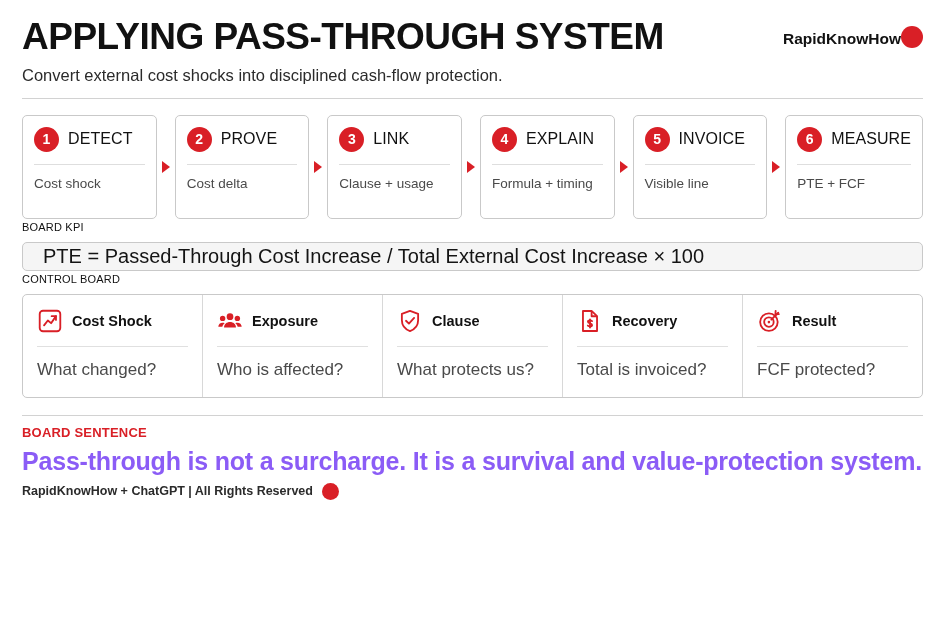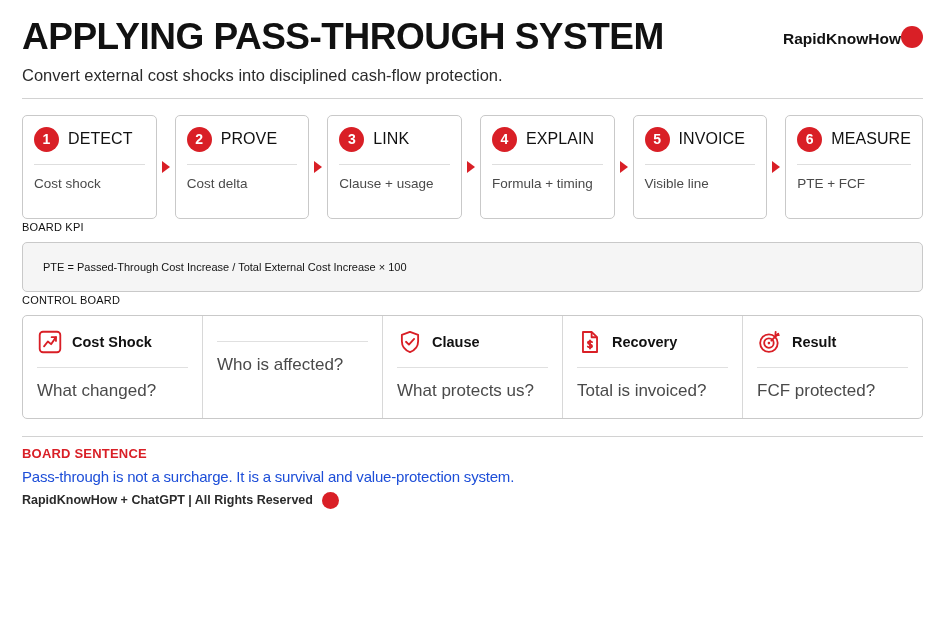--- a/index.html
+++ b/index.html
@@ -129,22 +129,22 @@
     letter-spacing: 0.2px;
     color: #111111;
   }
 
   
   .kpi-box {
     margin-top: 9px;
     border: 1.5px solid #c9c9c9;
     border-radius: 5px;
     background: #f5f5f5;
-    padding: 18px 20px;
-    font-size: 11px;
+    padding: 2px 20px;
+    font-size: 20px;
     color: #141414;
   }
 
   
   .control-board {
     margin-top: 9px;
     display: flex;
     border: 1.5px solid #c9c9c9;
     border-radius: 5px;
     overflow: hidden;
@@ -193,23 +193,23 @@
   }
   .board-sentence-label {
     margin-top: 9px;
     font-size: 13px;
     font-weight: bold;
     color: #d91f26;
     letter-spacing: 0.2px;
   }
   .board-sentence {
     margin-top: 7px;
-    font-size: 15px;
-    font-weight: normal;
-    color: #1d4ed8;
+    font-size: 25px;
+    font-weight: bold;
+    color: #8b5cf6;
     letter-spacing: -0.2px;
   }
   .credit {
     margin-top: 7px;
     display: flex;
     align-items: center;
     justify-content: flex-start;
     gap: 9px;
   }
   .credit-text {
@@ -327,20 +327,33 @@
             <polyline points="13.5,7.5 17.5,7.5 17.5,11" stroke-linecap="round" stroke-linejoin="round"></polyline>
           </svg>
         </span>
         <span class="cb-title">Cost Shock</span>
       </div>
       <div class="cb-line"></div>
       <div class="cb-sub">What changed?</div>
     </div>
 
     <div class="cb-cell">
+      <div class="cb-head">
+        <span class="cb-icon">
+          <svg width="26" height="26" viewBox="0 0 24 24" fill="#d91f26">
+            <circle cx="12" cy="8" r="3.1"></circle>
+            <circle cx="5.2" cy="9.6" r="2.5"></circle>
+            <circle cx="18.8" cy="9.6" r="2.5"></circle>
+            <path d="M6.5 18c0-3 2.5-5 5.5-5s5.5 2 5.5 5z"></path>
+            <path d="M1.2 17.4c0-2.3 1.8-3.8 4-3.8.7 0 1.3.1 1.9.4-1.2 1-2 2.3-2.2 3.4z"></path>
+            <path d="M22.8 17.4c0-2.3-1.8-3.8-4-3.8-.7 0-1.3.1-1.9.4 1.2 1 2 2.3 2.2 3.4z"></path>
+          </svg>
+        </span>
+        <span class="cb-title">Exposure</span>
+      </div>
       <div class="cb-line"></div>
       <div class="cb-sub">Who is affected?</div>
     </div>
 
     <div class="cb-cell">
       <div class="cb-head">
         <span class="cb-icon">
           <svg width="26" height="26" viewBox="0 0 24 24" fill="none" stroke="#d91f26" stroke-width="1.7">
             <path d="M12 2.6l7.5 2.8v6c0 4.6-3.1 8.3-7.5 10-4.4-1.7-7.5-5.4-7.5-10v-6z" stroke-linejoin="round"></path>
             <polyline points="8.3,11.8 11,14.4 15.8,9.2" stroke-linecap="round" stroke-linejoin="round"></polyline>

